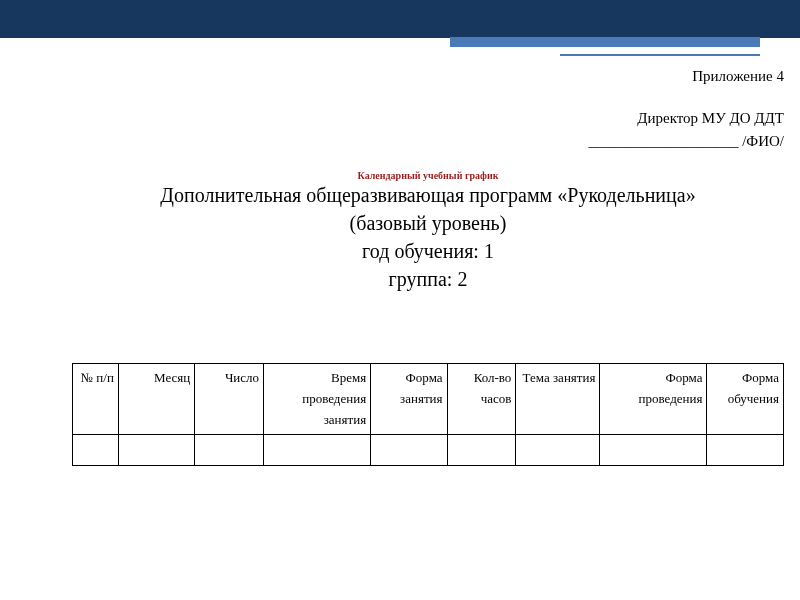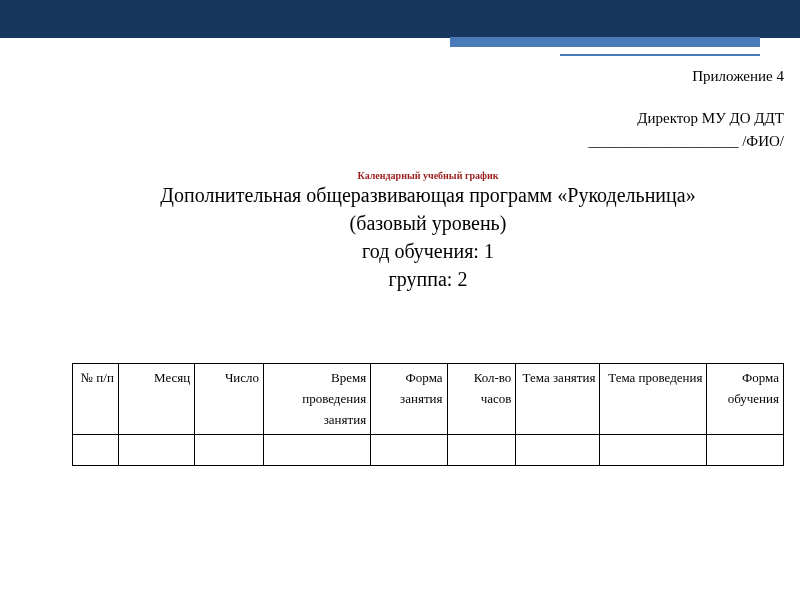--- a/index.html
+++ b/index.html
@@ -112,21 +112,21 @@
   <table class="schedule">
     <thead>
       <tr id="header-row">
           <th style="width: 6%;">№ п/п</th>
           <th style="width: 10%;">Месяц</th>
           <th style="width: 9%;">Число</th>
           <th style="width: 14%;">Время проведения занятия</th>
           <th style="width: 10%;">Форма занятия</th>
           <th style="width: 9%;">Кол-во часов</th>
           <th style="width: 11%; font-family: Liberation Serif, serif;">Тема занятия</th>
-          <th style="width: 14%;">Тема проведения</th>
+          <th style="width: 14%;">Форма проведения</th>
           <th style="width: 10%;">Форма обучения</th>
         </tr>
     </thead>
     <tbody id="body-rows">
         <tr>
           <td></td>
           <td></td>
           <td></td>
           <td></td>
           <td></td>

